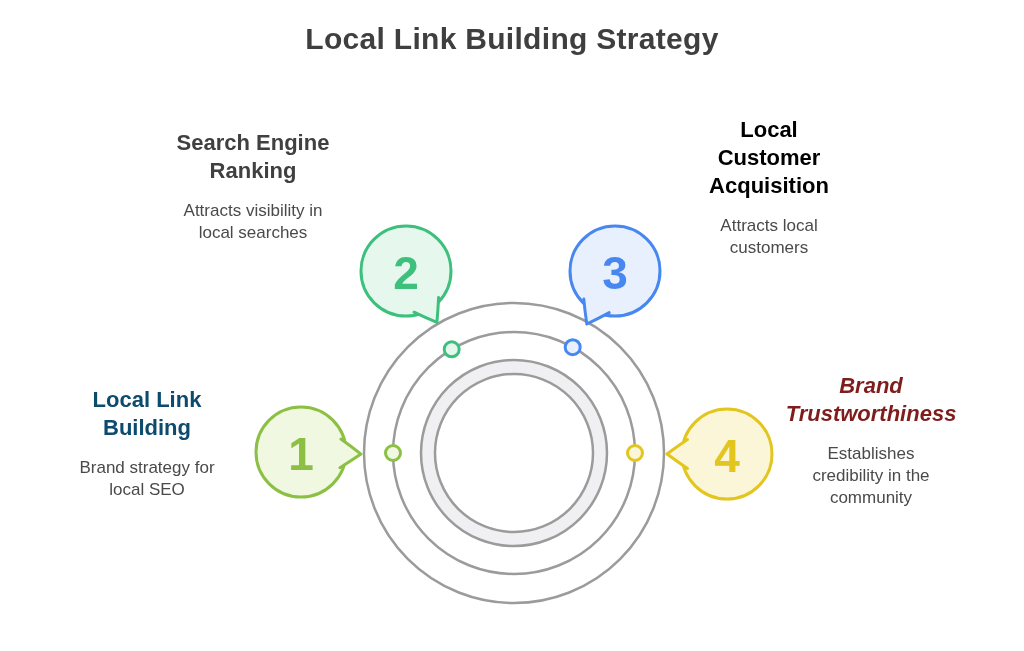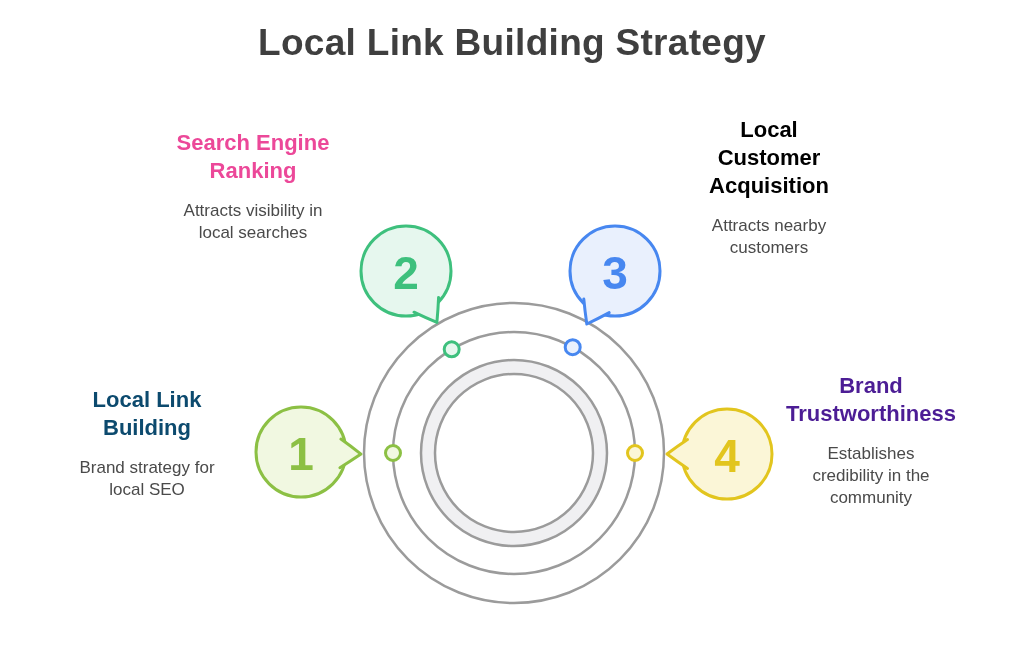--- a/index.html
+++ b/index.html
@@ -4,21 +4,21 @@
 <style>
   html, body { margin:0; padding:0; background:#ffffff; }
   body { font-family:"Liberation Sans", sans-serif; }
   .canvas {
     position:relative; width:1024px; height:651px;
     background:#ffffff; overflow:hidden;
   }
   .page-title {
     position:absolute; top:22px; left:0; width:100%;
     margin:0; text-align:center;
-    font-size:37px; font-weight:700; letter-spacing:0.3px;
+    font-size:30px; font-weight:700; letter-spacing:0.3px;
     color:var(--title-color, #3f3f3f);
   }
   #diagram { position:absolute; left:0; top:0; }
   .label-block {
     position:absolute; text-align:center; transform:translateX(-50%);
   }
   .label-heading {
     font-size:22px; font-weight:700; line-height:28px;
     white-space:pre-line;
   }
@@ -65,42 +65,42 @@
       </g>
       <circle cx="635.0" cy="453.0" r="7.5" fill="#fbf6d7" stroke="#e2c51e" stroke-width="3"></circle>
       <g>
         <circle cx="727" cy="454" r="45" fill="#fbf6d7" stroke="#e2c51e" stroke-width="3"></circle>
         <path d="M 687.5 468.4 Q 677.6 461.8 667.0 454.0 Q 677.6 446.2 687.5 439.6" fill="#fbf6d7" stroke="#e2c51e" stroke-width="3" stroke-linecap="round" stroke-linejoin="round"></path>
         <text x="727" y="456" text-anchor="middle" dominant-baseline="central" fill="#e2c51e" class="bubble-num">4</text>
       </g>
     </svg>
 
   <div class="label-block" style="left:253px; top:129px; width:270px;">
-    <div class="label-heading" style="color: #ec4899;">Search Engine
+    <div class="label-heading" style="color: #404040;">Search Engine
 Ranking</div>
     <div class="label-desc">Attracts visibility in
 local searches</div>
   </div>
 
   <div class="label-block" style="left:769px; top:116px; width:220px;">
     <div class="label-heading" style="color: #000000;">Local
 Customer
 Acquisition</div>
-    <div class="label-desc">Attracts nearby
+    <div class="label-desc">Attracts local
 customers</div>
   </div>
 
   <div class="label-block" style="left:147px; top:386px; width:240px;">
     <div class="label-heading" style="color: #0c4a6e;">Local Link
 Building</div>
     <div class="label-desc">Brand strategy for
 local SEO</div>
   </div>
 
   <div class="label-block" style="left:871px; top:372px; width:240px;">
-    <div class="label-heading" style="color: #4c1d95;">Brand
+    <div class="label-heading" style="color: #7f1d1d; font-style: italic;">Brand
 Trustworthiness</div>
     <div class="label-desc">Establishes
 credibility in the
 community</div>
   </div>
 
 </div>
 
 </body></html>

